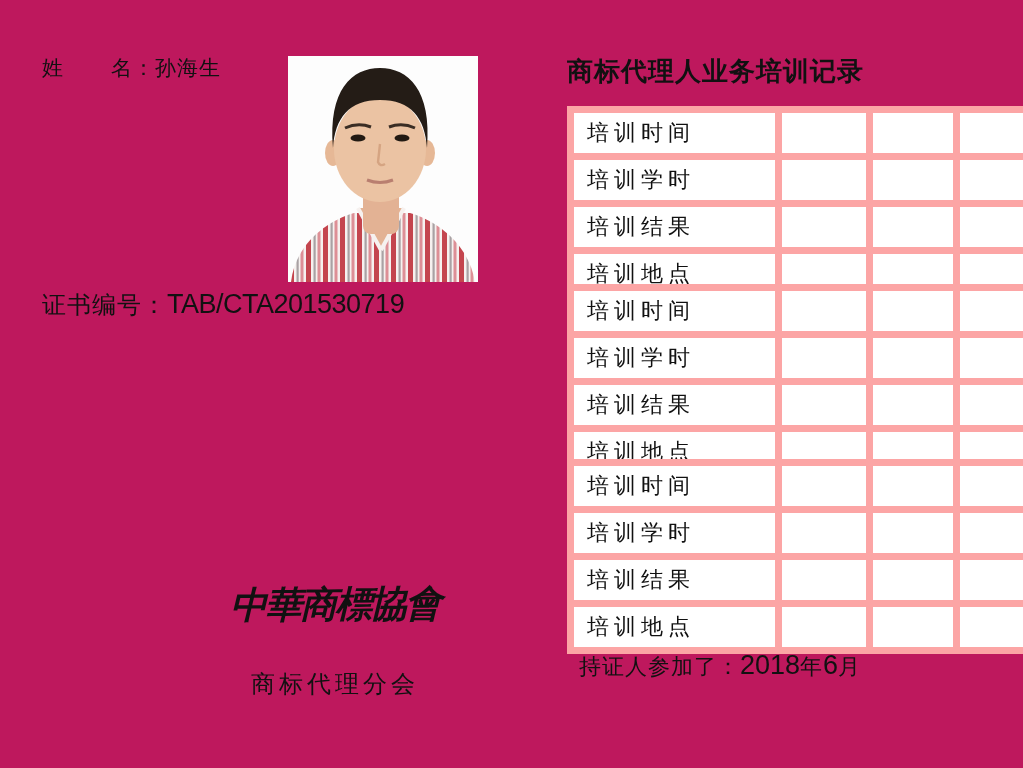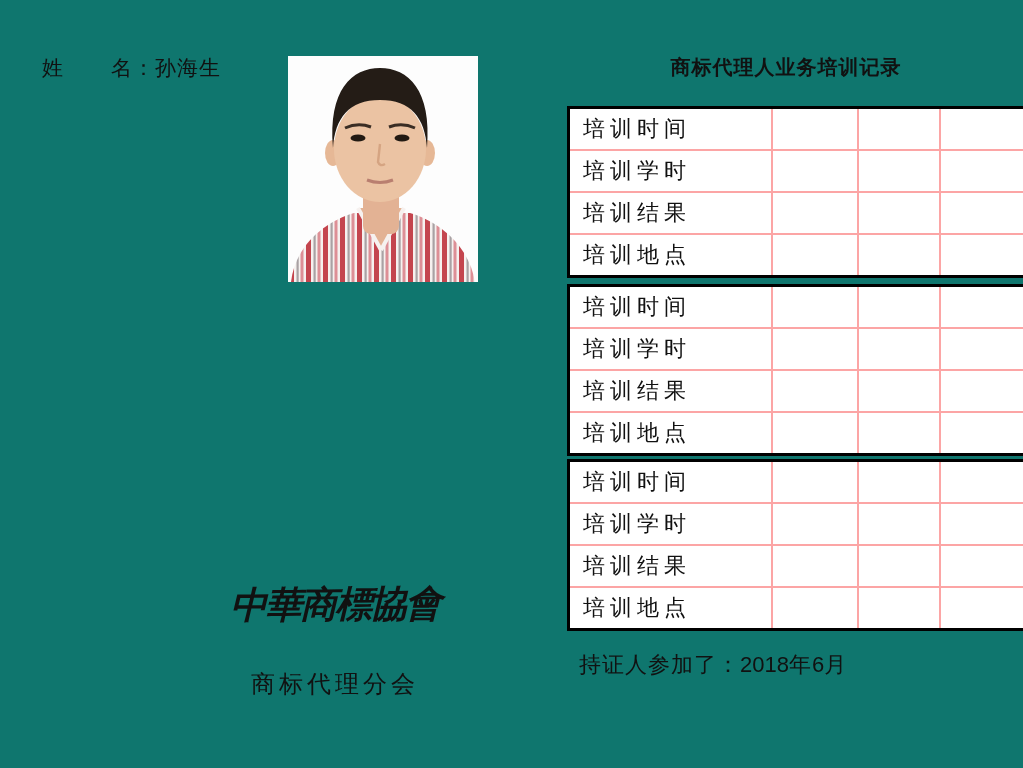--- a/index.html
+++ b/index.html
@@ -1,17 +1,17 @@
 <!DOCTYPE html>
 <html><head>
 <meta charset="utf-8">
 <style>
   html,body{margin:0;padding:0;background:#fff;}
   .page{
-    position:relative;width:1023px;height:768px;background:#0f766e;
+    position:relative;width:1023px;height:768px;background:#be185d;
     font-family:"Liberation Serif","DejaVu Serif",serif;color:#111;overflow:hidden;
   }
   
   .field-row{position:absolute;left:42px;font-size:21px;letter-spacing:1px;white-space:nowrap;}
   .row-name{top:54px;}
   .row-gender{top:170px;}
   .field-gap{display:inline-block;width:47px;}
   .cert-row{position:absolute;left:42px;top:289px;white-space:nowrap;font-size:24px;letter-spacing:1px;}
   .cert-value{font-family:"Liberation Sans","DejaVu Sans",sans-serif;font-size:27px;letter-spacing:-0.5px;}
   .statement{
@@ -22,33 +22,33 @@
   .seal-script{
     position:absolute;left:185px;top:580px;width:300px;text-align:center;
     font-family:"DejaVu Serif",serif;font-weight:bold;font-style:italic;
     font-size:37px;letter-spacing:-2px;transform:rotate(-0.6deg);white-space:nowrap;
   }
   .seal-sub{position:absolute;left:185px;top:668px;width:300px;text-align:center;font-size:24px;letter-spacing:4px;}
   
   .photo{position:absolute;left:288px;top:56px;width:190px;height:226px;}
   
   .doc-title{
-    position:absolute;left:567px;top:54px;width:438px;text-align:center;
+    position:absolute;left:567px;top:54px;width:438px;
     font-family:"Liberation Sans","DejaVu Sans",sans-serif;font-weight:bold;
-    font-size:20px;letter-spacing:1px;white-space:nowrap;
+    font-size:26px;letter-spacing:1px;white-space:nowrap;
   }
   table.training{
     position:absolute;left:567px;width:438px;border-collapse:collapse;
     border:3px solid #000;table-layout:fixed;background:#fff;
   }
   .t1{top:106px}.t2{top:284px}.t3{top:459px}
-  table.training td{border:2px solid #fca5a5;height:40px;padding:0;}
+  table.training td{border:7px solid #fca5a5;height:40px;padding:0;}
   table.training td.lbl{font-size:22px;letter-spacing:5px;padding-left:13px;white-space:nowrap;}
   .validity{position:absolute;left:579px;top:650px;white-space:nowrap;font-size:22px;letter-spacing:1px;}
-  .validity .num{font-family:"Liberation Sans","DejaVu Sans",sans-serif;font-size:22px;letter-spacing:0;}
+  .validity .num{font-family:"Liberation Sans","DejaVu Sans",sans-serif;font-size:27px;letter-spacing:0;}
 </style>
 </head>
 <body>
 
 <div class="page">
 
   <div class="field-row row-name">
     <span>姓</span><span class="field-gap"></span><span>名：</span><span>孙海生</span>
   </div>
 
@@ -83,20 +83,23 @@
     <path d="M101,71 Q114,66 127,72" stroke="#3a2d24" stroke-width="3" fill="none"></path>
 
     <ellipse cx="70" cy="82" rx="7.5" ry="3.6" fill="#221a13"></ellipse>
     <ellipse cx="114" cy="82" rx="7.5" ry="3.6" fill="#221a13"></ellipse>
 
     <path d="M92,88 L90,106 Q92,111 97,108" stroke="#d5a482" stroke-width="2.4" fill="none"></path>
 
     <path d="M79,124 Q92,129 105,124" stroke="#b97f70" stroke-width="3" fill="none"></path>
   </svg>
 
+  <div class="cert-row">
+    <span>证书编号：</span><span class="cert-value">TAB/CTA201530719</span>
+  </div>
 
 
   <div class="seal-script">中華商標協會</div>
   <div class="seal-sub">商标代理分会</div>
 
   <div class="doc-title">商标代理人业务培训记录</div>
 
   <table class="training t1">
     <tbody>
         <tr>

